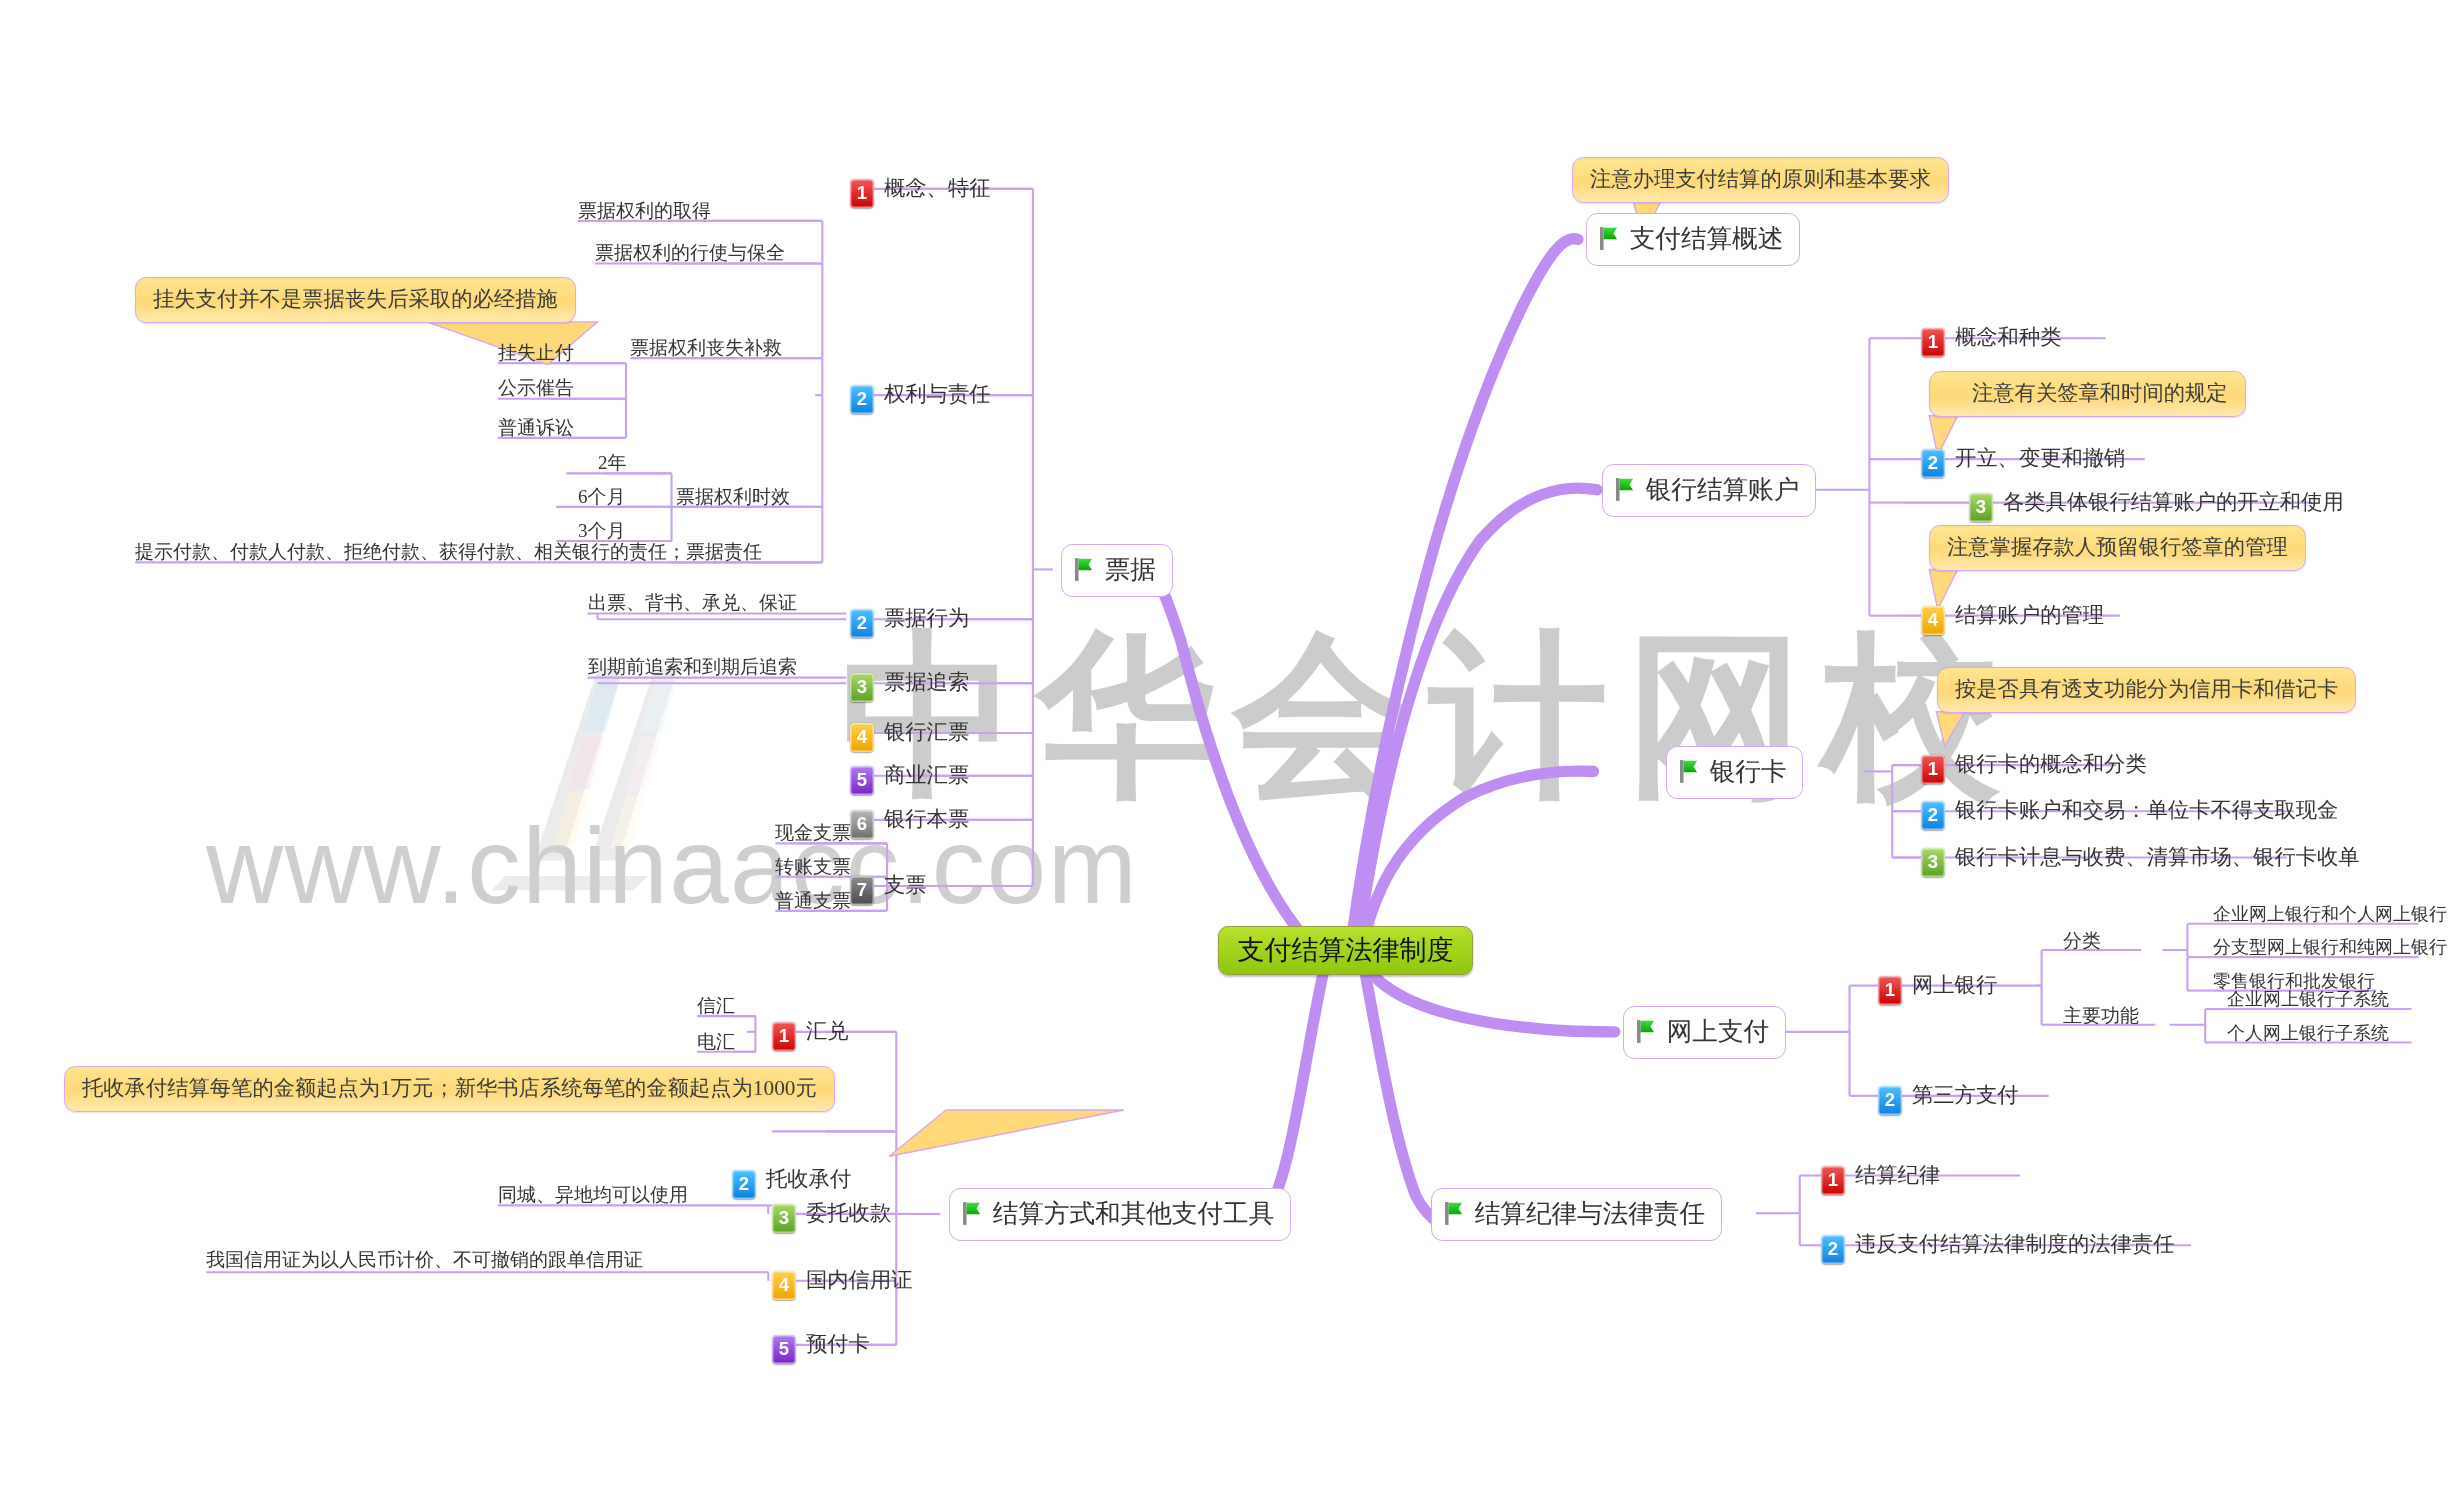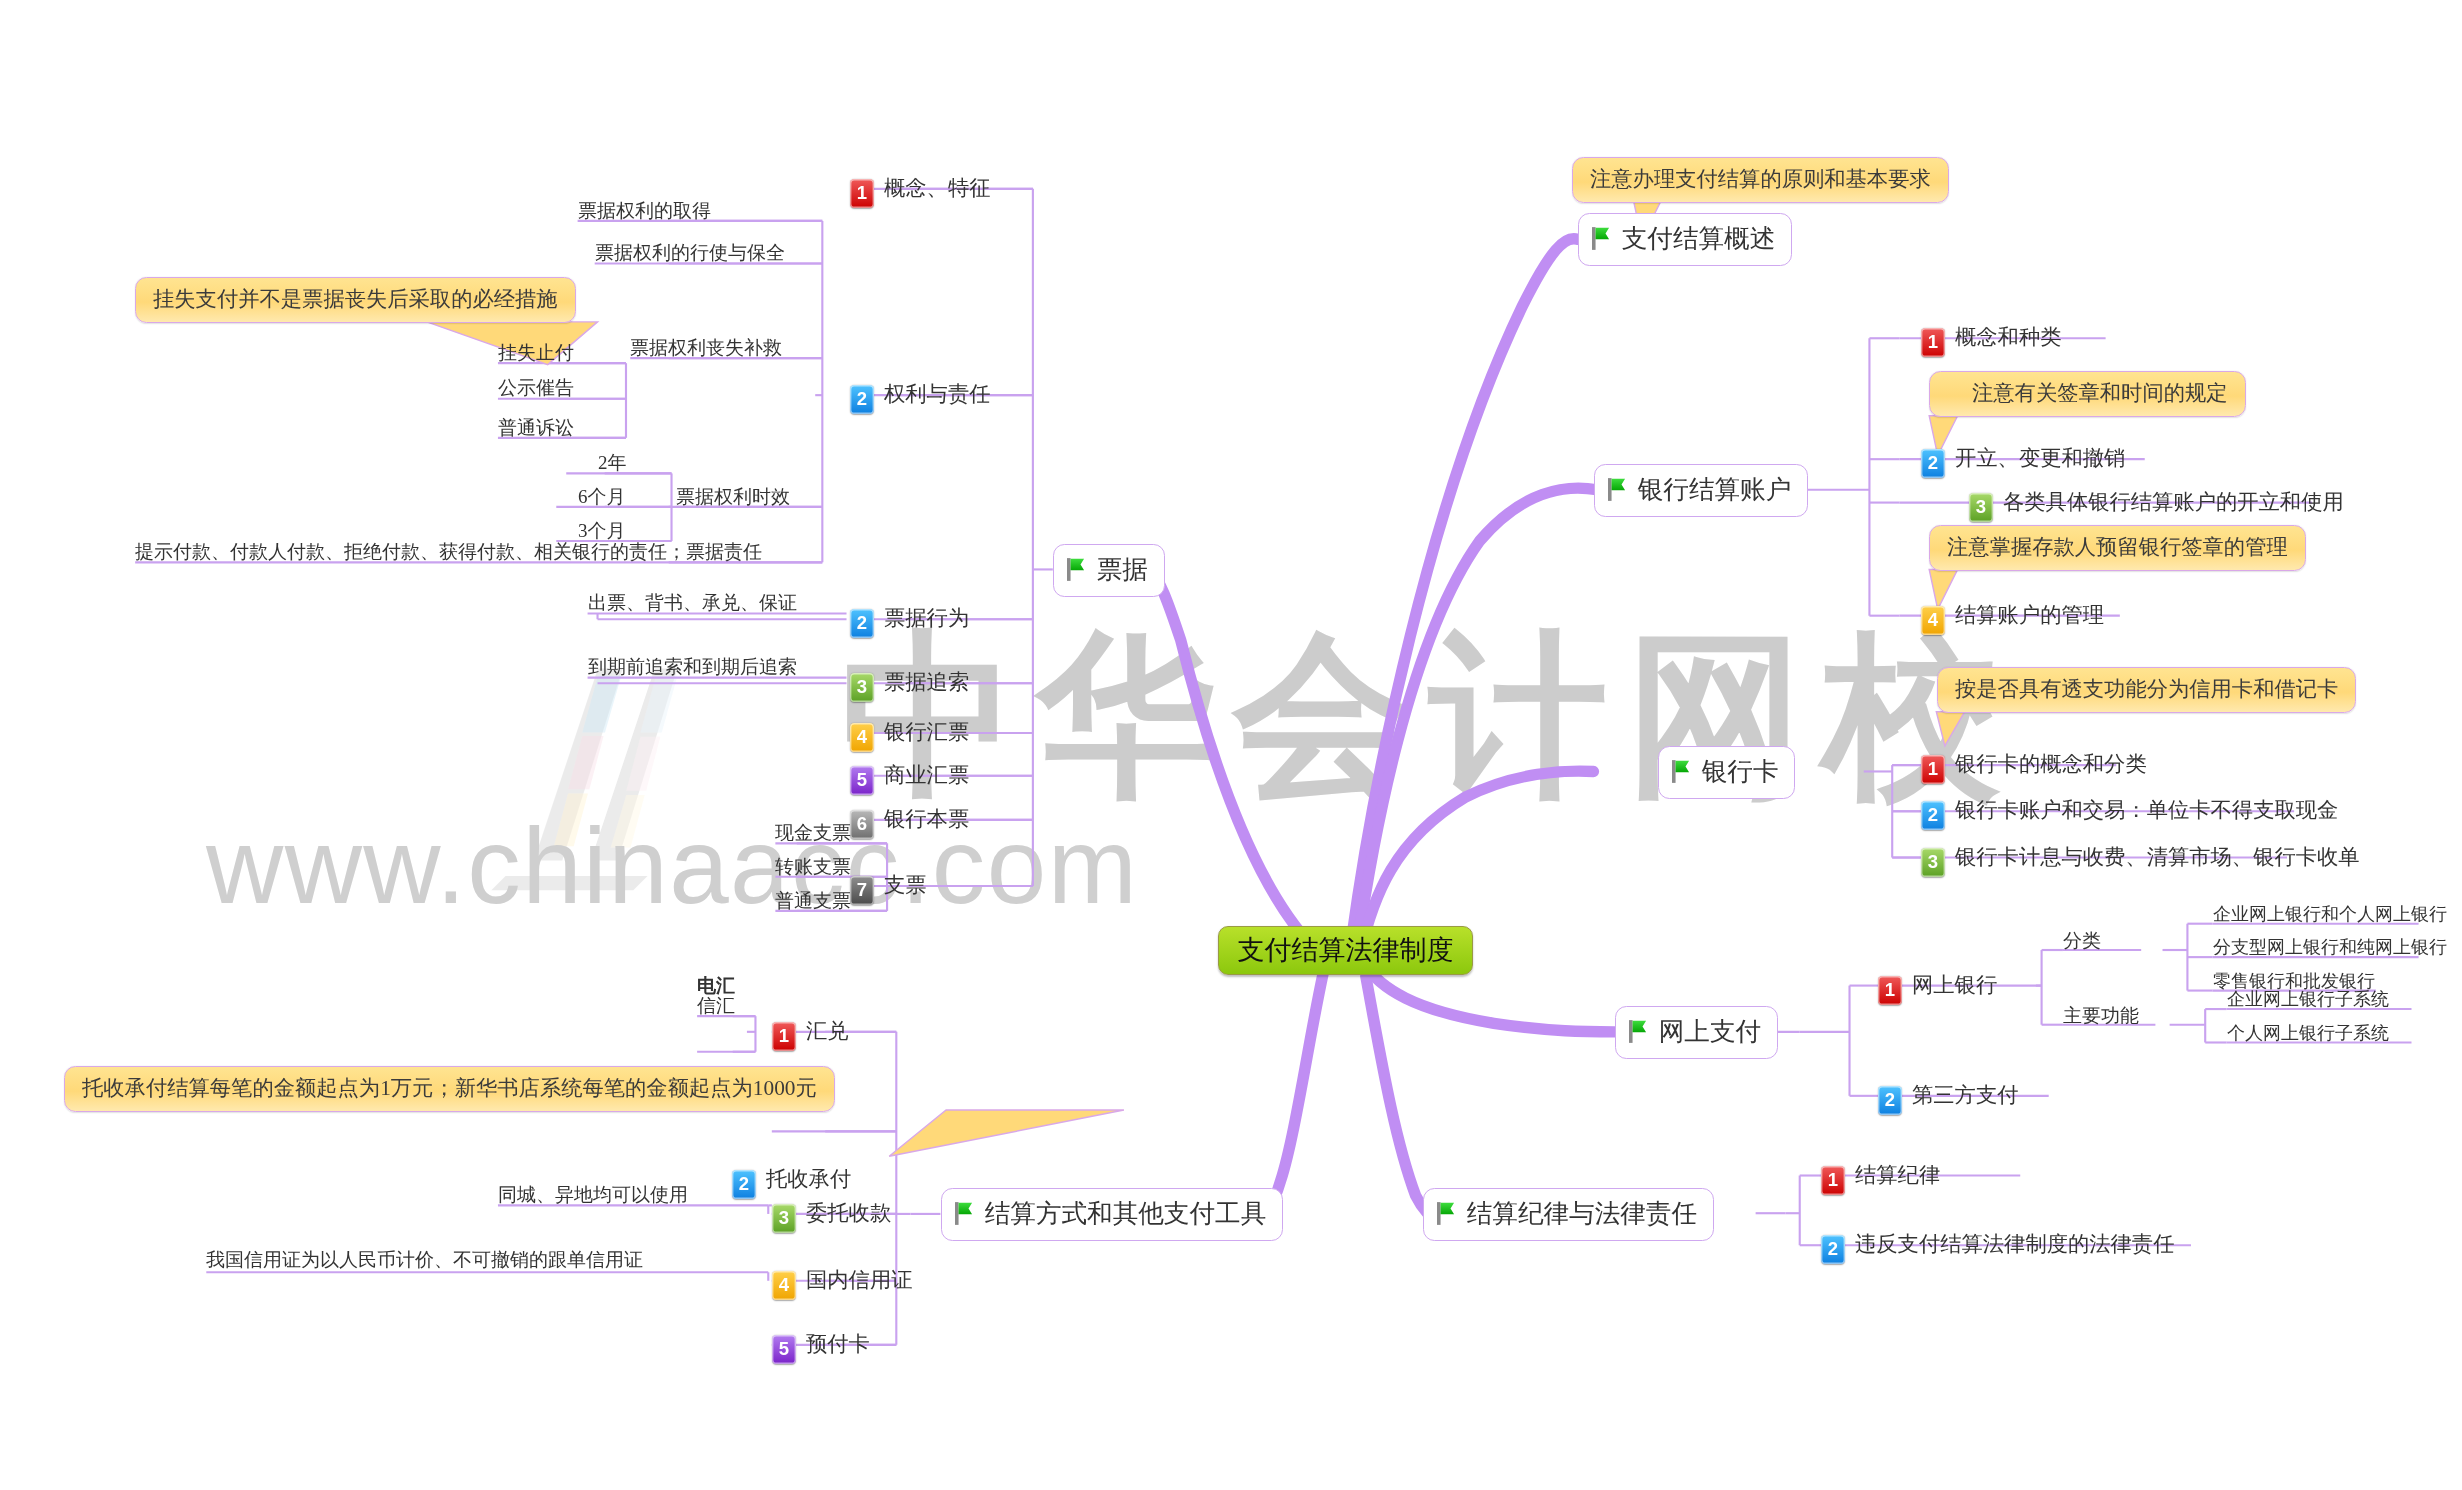--- a/index.html
+++ b/index.html
@@ -23,21 +23,21 @@
     border:0.7px solid #9a9a45;border-radius:10px;
     background:linear-gradient(#b8e02a,#8cc80d);
     font-size:27px;color:#111;
     font-family:"Liberation Sans","DejaVu Sans",sans-serif;
     box-shadow:0 1.4px 2.1px rgba(0,0,0,.25);
   }
 
   
   .l1{
     border:0.7px solid #cfa8f0;border-radius:11.4px;background:#fff;
-    padding:0 15.7px 0 12.8px;height:51px;line-height:50px;font-size:25.6px;color:#333;
+    padding:0 15.7px 0 12.8px;height:51px;line-height:50px;font-size:25.6px;color:#333;margin-left:8px;
   }
   .l1 .flag{display:inline-block;width:18.5px;height:21.3px;vertical-align:-2.8px;margin-right:11.4px;}
 
   
   .txt{font-size:19px;color:#333;line-height:1;}
   .txt.small{font-size:18px;}
   .numnode{font-size:21.3px;color:#333;}
   .numnode .badge{
     display:inline-block;width:24px;height:28.5px;line-height:28.5px;text-align:center;
     border-radius:4.3px;color:#fff;font-size:18.5px;font-weight:bold;margin-right:10px;
@@ -432,19 +432,19 @@
   <div class="node numnode" style="left:772px;top:1198px;">
     <span class="badge b3">3</span><span>委托收款</span>
   </div>
   <div class="node numnode" style="left:772px;top:1265px;">
     <span class="badge b4">4</span><span>国内信用证</span>
   </div>
   <div class="node numnode" style="left:772px;top:1329px;">
     <span class="badge b5">5</span><span>预付卡</span>
   </div>
   <div class="node txt" style="left:697px;top:996px;">信汇</div>
-  <div class="node txt" style="left:697px;top:976px;font-weight:bold;">电汇</div>
+  <div class="node txt" style="left:697px;top:1032px;">电汇</div>
   <div class="node txt" style="left:498px;top:1185px;">同城、异地均可以使用</div>
   <div class="node txt" style="left:206px;top:1252px;font-family:Liberation Mono, monospace;">我国信用证为以人民币计价、不可撤销的跟单信用证</div>
   <div class="node callout" style="left:64px;top:1066px;">托收承付结算每笔的金额起点为1万元；新华书店系统每笔的金额起点为1000元</div>
 
 </div>
 
 
 </body></html>

